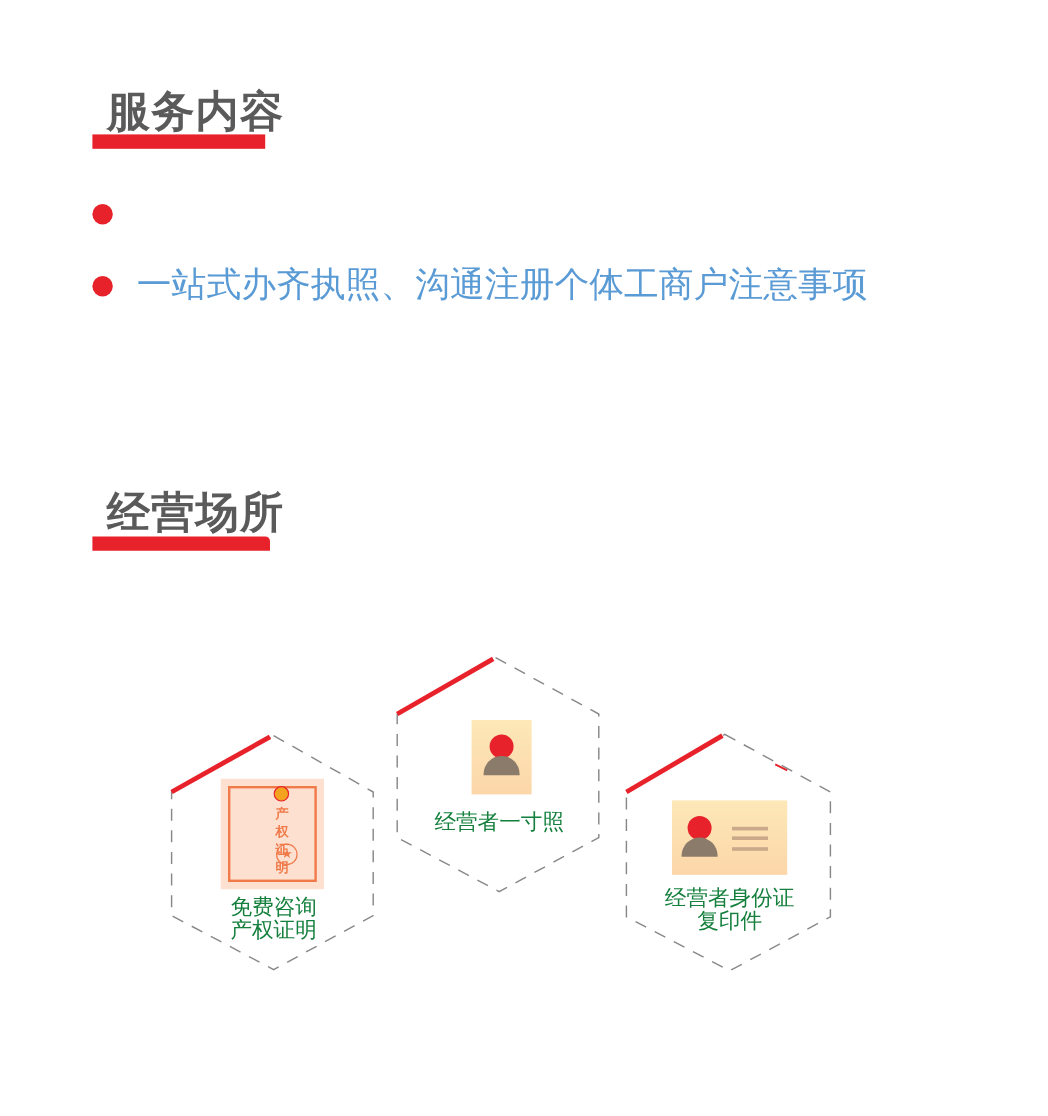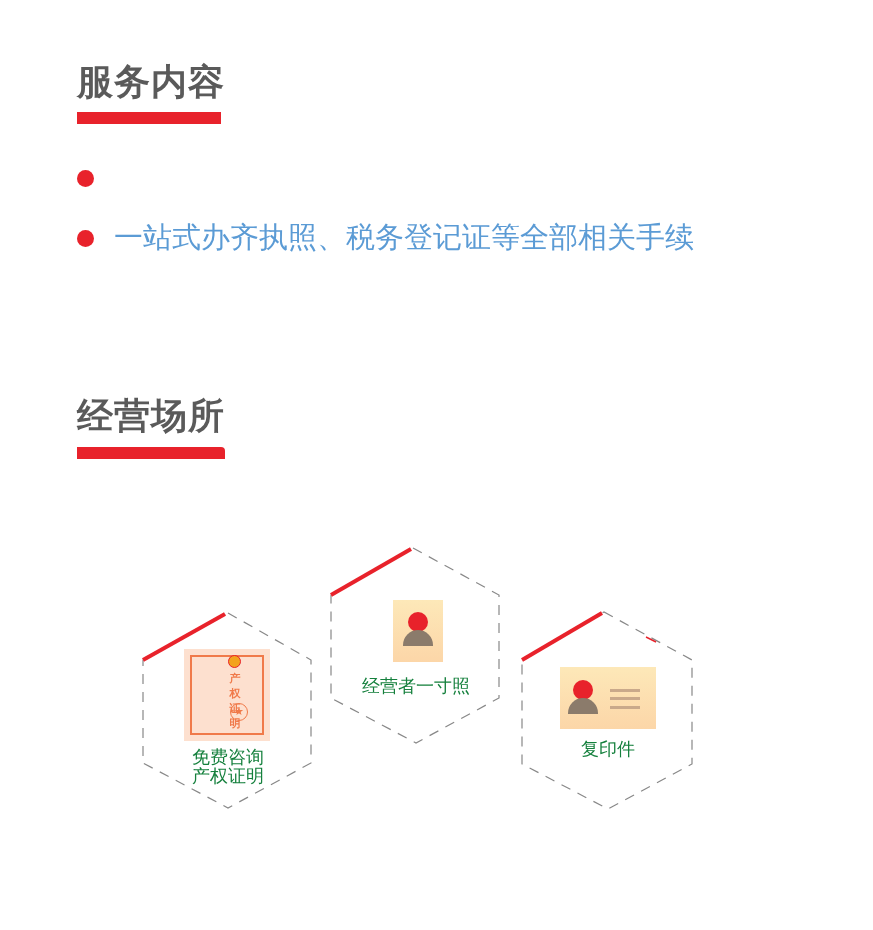--- a/index.html
+++ b/index.html
@@ -1,21 +1,21 @@
 <!DOCTYPE html>
 <html><head>
 <meta charset="utf-8">
 <style>
   html, body { margin: 0; padding: 0; background: #ffffff; }
   body {
     width: 873px; height: 930px; position: relative; overflow: hidden;
     font-family: "DejaVu Sans", "Liberation Sans", sans-serif;
   }
   .section-title {
-    position: absolute; left: 77px; margin: 0;
+    position: absolute; left: 77px; margin: 12px;
     font-size: 36px; font-weight: bold; color: #5a5a5a; letter-spacing: 1px;
     line-height: 1;
   }
   .title-bar {
     position: absolute; left: 77px; height: 12px; background: #e8222b;
   }
   .bullet-list { position: absolute; left: 77px; top: 148px; margin: 0; padding: 0; list-style: none; }
   .bullet-item {
     display: flex; align-items: center; height: 60px;
   }
@@ -77,21 +77,21 @@
 
 <h2 class="section-title" style="top:64px;">服务内容</h2>
 <div class="title-bar" style="top:112px; width:144px;"></div>
 
 <ul class="bullet-list">
   <li class="bullet-item">
     <span class="dot"></span>
   </li>
   <li class="bullet-item">
     <span class="dot"></span>
-    <span class="bullet-text">一站式办齐执照、税务登记证等全部相关手续</span>
+    <span class="bullet-text">一站式办齐执照、沟通注册个体工商户注意事项</span>
   </li>
 </ul>
 
 <h2 class="section-title" style="top:398px;">经营场所</h2>
 <div class="title-bar" style="top:447px; width:148px; border-top-right-radius:4px;"></div>
 
 <div class="hex" style="left:143px; top:613px; width:170px; height:195px;">
   <svg width="170" height="195">
     <polygon points="85,0 168,47 168,150 85,195 0,150 0,47" fill="none" stroke="#888" stroke-width="1.2" stroke-dasharray="10,8"></polygon>
     <line x1="0" y1="47" x2="82" y2="1" stroke="#e8222b" stroke-width="4"></line>
@@ -130,15 +130,16 @@
     <line x1="124" y1="25" x2="134" y2="30" stroke="#e8222b" stroke-width="1.5"></line>
   </svg>
   <div class="id-card" style="left:38px; top:55px;">
     <div class="head" style="left:13px; top:13px;"></div>
     <div class="shoulders" style="left:8px; top:31px;"></div>
     <div class="line" style="left:50px; top:22px;"></div>
     <div class="line" style="left:50px; top:30px;"></div>
     <div class="line" style="left:50px; top:39px;"></div>
   </div>
   <div class="hex-label" style="top:127px;">
+    <div>经营者身份证</div>
     <div>复印件</div>
   </div>
 </div>
 
 </body></html>

